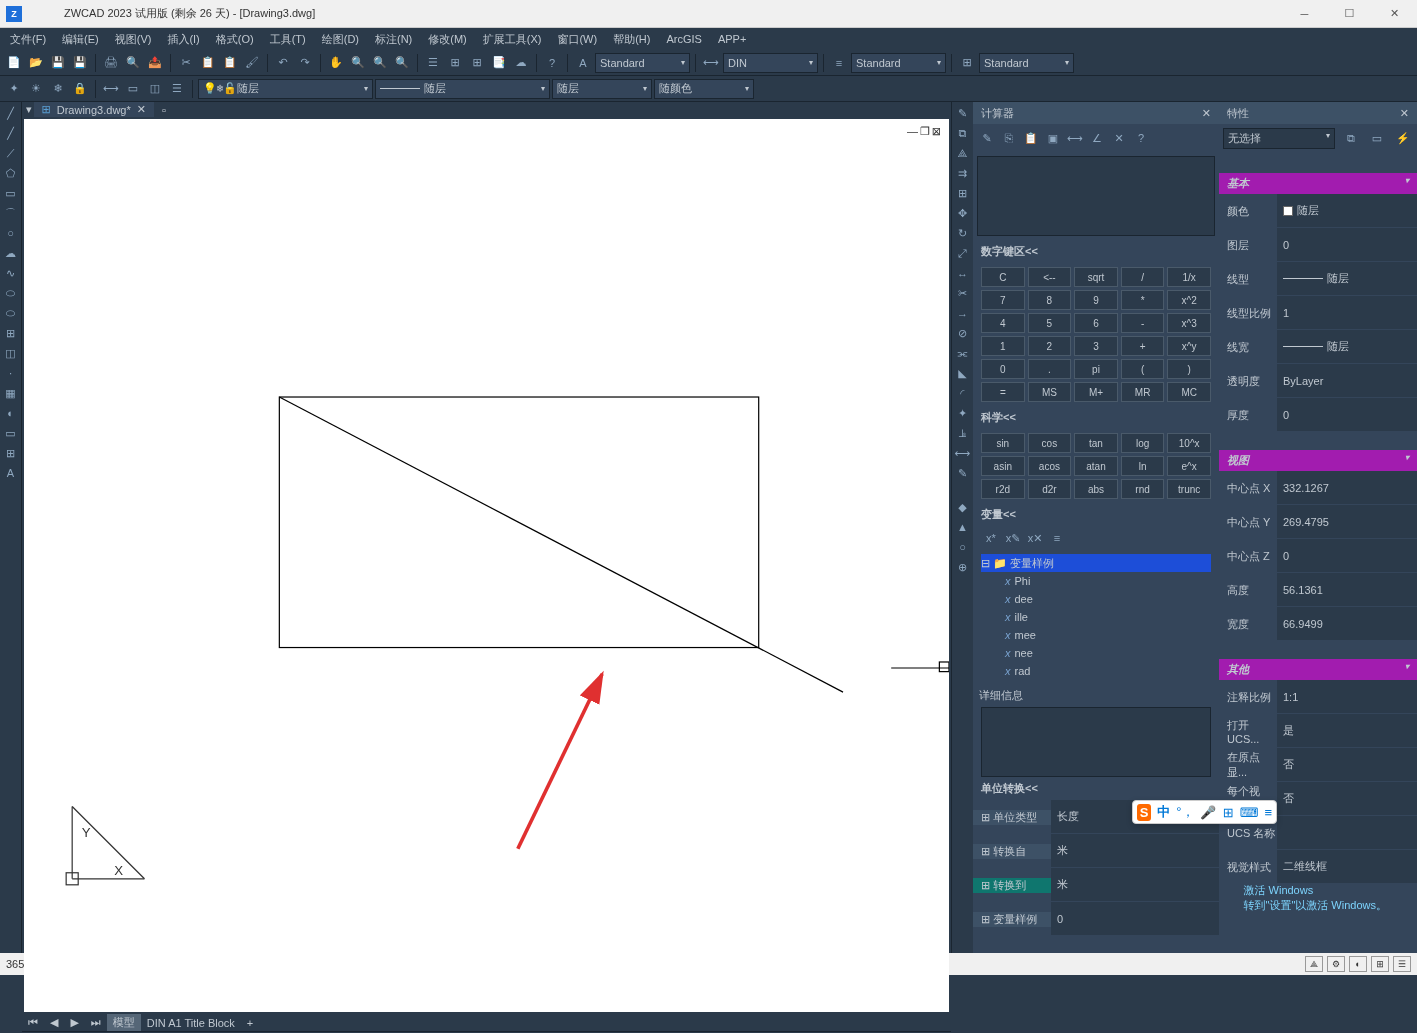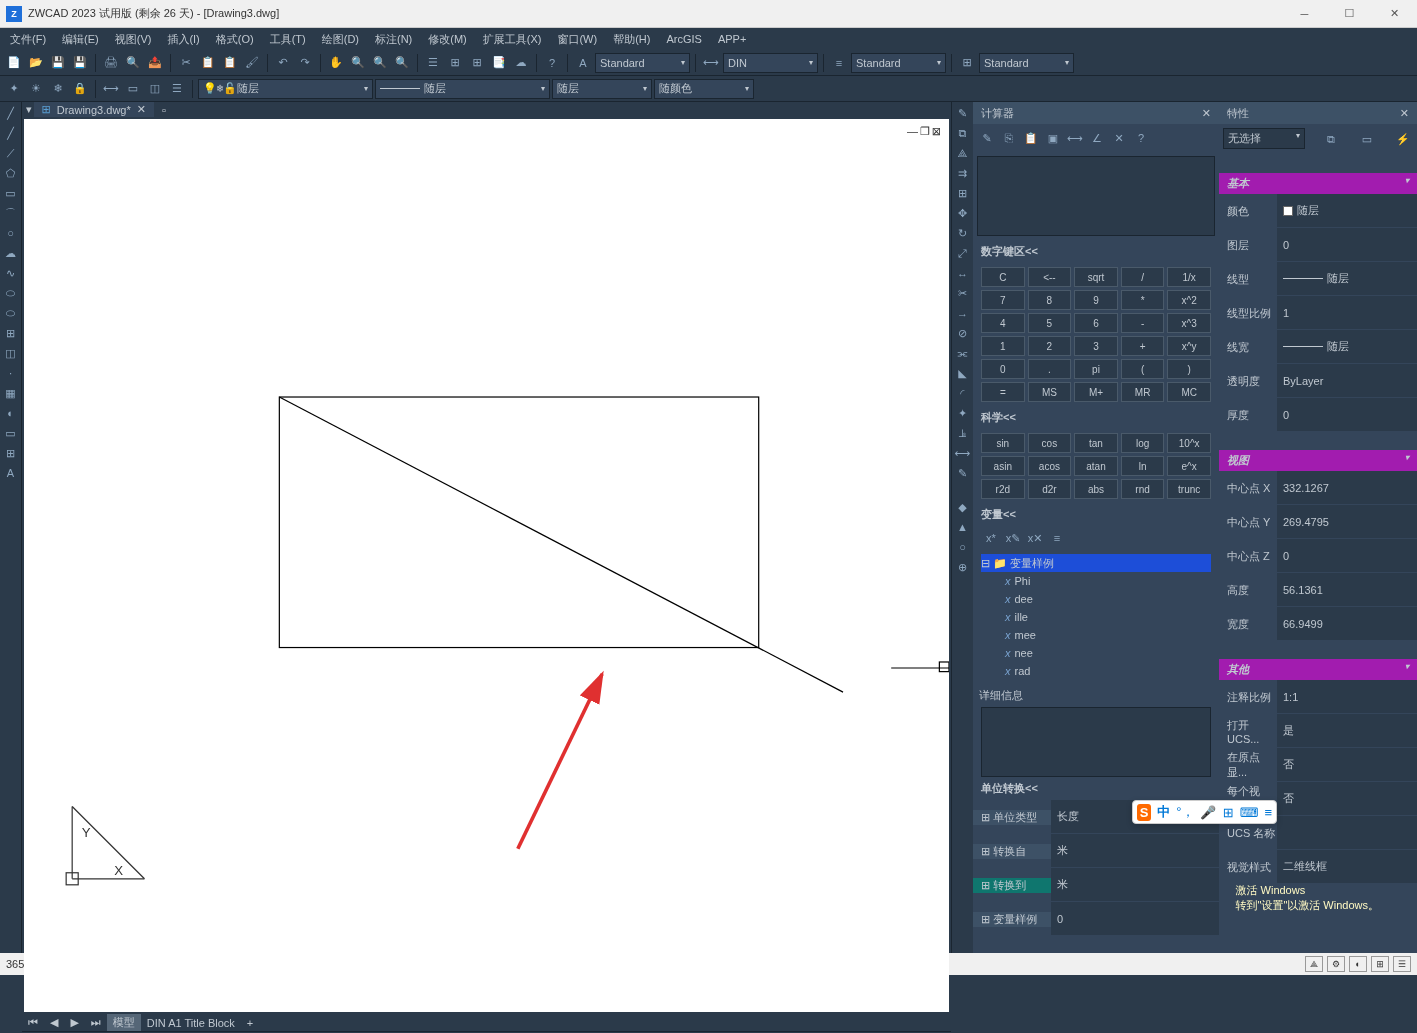--- a/index.html
+++ b/index.html
@@ -1,19 +1,19 @@
 <!DOCTYPE html>
 <html><head>
 <meta charset="utf-8">
 <style>
 * { margin: 0; padding: 0; box-sizing: border-box; font-family: "Microsoft YaHei", SimSun, Arial, sans-serif; font-size: 11px; }
 body { background: #2b3a4a; color: #c0c8d0; width: 1417px; height: 1033px; overflow: hidden; position: relative; }
 .titlebar { height: 28px; background: #f0f0f0; color: #333; display: flex; align-items: center; padding-left: 6px; border-bottom: 1px solid #ccc; }
 .titlebar .appicon { width: 16px; height: 16px; background: #1e6fd9; color: #fff; font-size: 9px; display: flex; align-items: center; justify-content: center; font-weight: bold; margin-right: 6px; }
-.titlebar .title { flex: 1; }
+.titlebar .title { flex: 1; margin-left: 36px; }
 .winbtns { display: flex; }
 .winbtns div { width: 45px; height: 28px; display: flex; align-items: center; justify-content: center; color: #555; }
 .menubar { height: 22px; background: #2b3a4a; display: flex; align-items: center; padding: 0 4px; gap: 4px; }
 .menubar span { padding: 2px 6px; cursor: default; }
 .toolbar-row { height: 26px; background: #2b3a4a; border-bottom: 1px solid #1a2530; display: flex; align-items: center; padding: 0 4px; gap: 2px; }
 .tbtn { width: 20px; height: 20px; display: flex; align-items: center; justify-content: center; color: #8fa8c0; border: 1px solid transparent; }
 .sep { width: 1px; height: 18px; background: #1a2530; margin: 0 3px; }
 .combo { height: 20px; background: #34455a; border: 1px solid #1a2530; display: flex; align-items: center; padding: 0 4px; font-family: monospace; }
 .combo .dd { margin-left: auto; font-size: 8px; }
 .main-area { display: flex; height: 851px; }
@@ -40,30 +40,30 @@
 .calc-panel { width: 246px; }
 .calc-btns-row { display: flex; gap: 2px; padding: 4px; flex-wrap: wrap; }
 .calc-display { height: 80px; background: #2b3a4a; margin: 4px; border: 1px solid #1a2530; }
 .calc-section-h { padding: 4px 8px; font-weight: bold; cursor: pointer; }
 .calc-grid { display: grid; grid-template-columns: repeat(5, 1fr); gap: 3px; padding: 4px 8px; }
 .calc-key { height: 20px; background: #2b3a4a; border: 1px solid #4a5a6a; display: flex; align-items: center; justify-content: center; cursor: pointer; font-size: 10px; }
 .var-tree { padding: 4px 8px; font-size: 11px; line-height: 18px; }
 .var-tree .vi { padding-left: 24px; }
 .var-tree .vi .k { color: #7aa3d0; font-style: italic; margin-right: 4px; }
 .prop-panel { width: 198px; }
-.prop-sel-row { display: flex; align-items: flex-end; padding: 4px; gap: 16px; }
+.prop-sel-row { display: flex; align-items: center; padding: 4px; gap: 6px; }
 .prop-sel { flex: 1; background: #2b3a4a; border: 1px solid #1a2530; padding: 2px 4px; display: flex; }
 .prop-group-h { background: #a21caf; padding: 3px 8px; font-weight: bold; display: flex; font-style: italic; }
 .prop-group-h .arr { margin-left: auto; font-size: 8px; }
 .prop-row { display: flex; height: 34px; align-items: center; }
 .prop-row .pl { width: 58px; padding-left: 8px; background: #34455a; }
 .prop-row .pv { flex: 1; padding-left: 6px; background: #2b3a4a; height: 100%; display: flex; align-items: center; border-bottom: 1px solid #34455a; }
 .ime-bar { position: absolute; right: 140px; top: 800px; background: #fff; border: 1px solid #ccc; border-radius: 4px; padding: 2px 4px; display: flex; gap: 6px; align-items: center; box-shadow: 0 2px 6px rgba(0,0,0,0.2); }
 .ime-bar span { font-size: 13px; }
-.watermark { position: absolute; right: 38px; bottom: 120px; color: #fef9c3; font-size: 18px; pointer-events: none; }
+.watermark { position: absolute; right: 30px; bottom: 120px; color: #7dd3fc; font-size: 18px; pointer-events: none; }
 .watermark .sub { font-size: 11px; }
 .combo-line { display: inline-block; width: 40px; height: 1px; background: #c0c8d0; vertical-align: middle; margin-right: 4px; }
 </style>
 </head>
 <body>
 
 <div class="titlebar">
   <div class="appicon">Z</div>
   <div class="title">ZWCAD 2023 试用版 (剩余 26 天) - [Drawing3.dwg]</div>
   <div class="winbtns">

